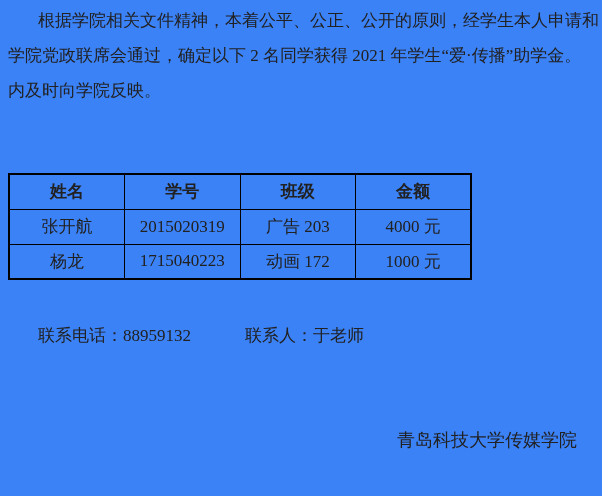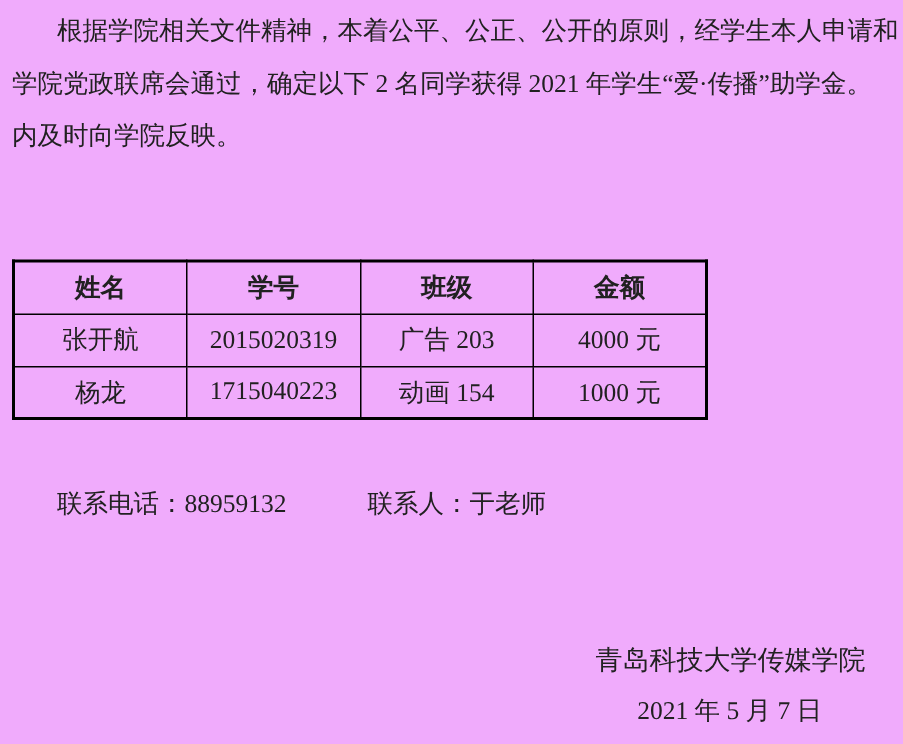--- a/index.html
+++ b/index.html
@@ -5,21 +5,21 @@
   * { margin: 0; padding: 0; box-sizing: border-box; }
   html, body { background: #ffffff; }
   body {
     font-family: "Liberation Serif", "DejaVu Serif", serif;
     color: #212121;
   }
   .page {
     position: relative;
     width: 602px;
     height: 496px;
-    background: #f0abfc;
+    background: #3b82f6;
     overflow: hidden;
   }
   .body-text {
     position: absolute;
     top: 3px;
     left: 8px;
     width: 570px;
     font-size: 17px;
     line-height: 35px;
   }
@@ -91,26 +91,25 @@
     <tbody>
       <tr>
         <td>张开航</td>
         <td>2015020319</td>
         <td>广告 203</td>
         <td>4000 元</td>
       </tr>
       <tr>
         <td>杨龙</td>
         <td>1715040223</td>
-        <td>动画 154</td>
+        <td>动画 172</td>
         <td>1000 元</td>
       </tr>
     </tbody>
   </table>
 
   <div class="contact-line">
     <span>联系电话：88959132</span><span class="contact-person">联系人：于老师</span>
   </div>
 
   <div class="signature-line">青岛科技大学传媒学院</div>
-  <div class="date-line">2021 年 5 月 7 日</div>
 
 </div>
 
 </body></html>

